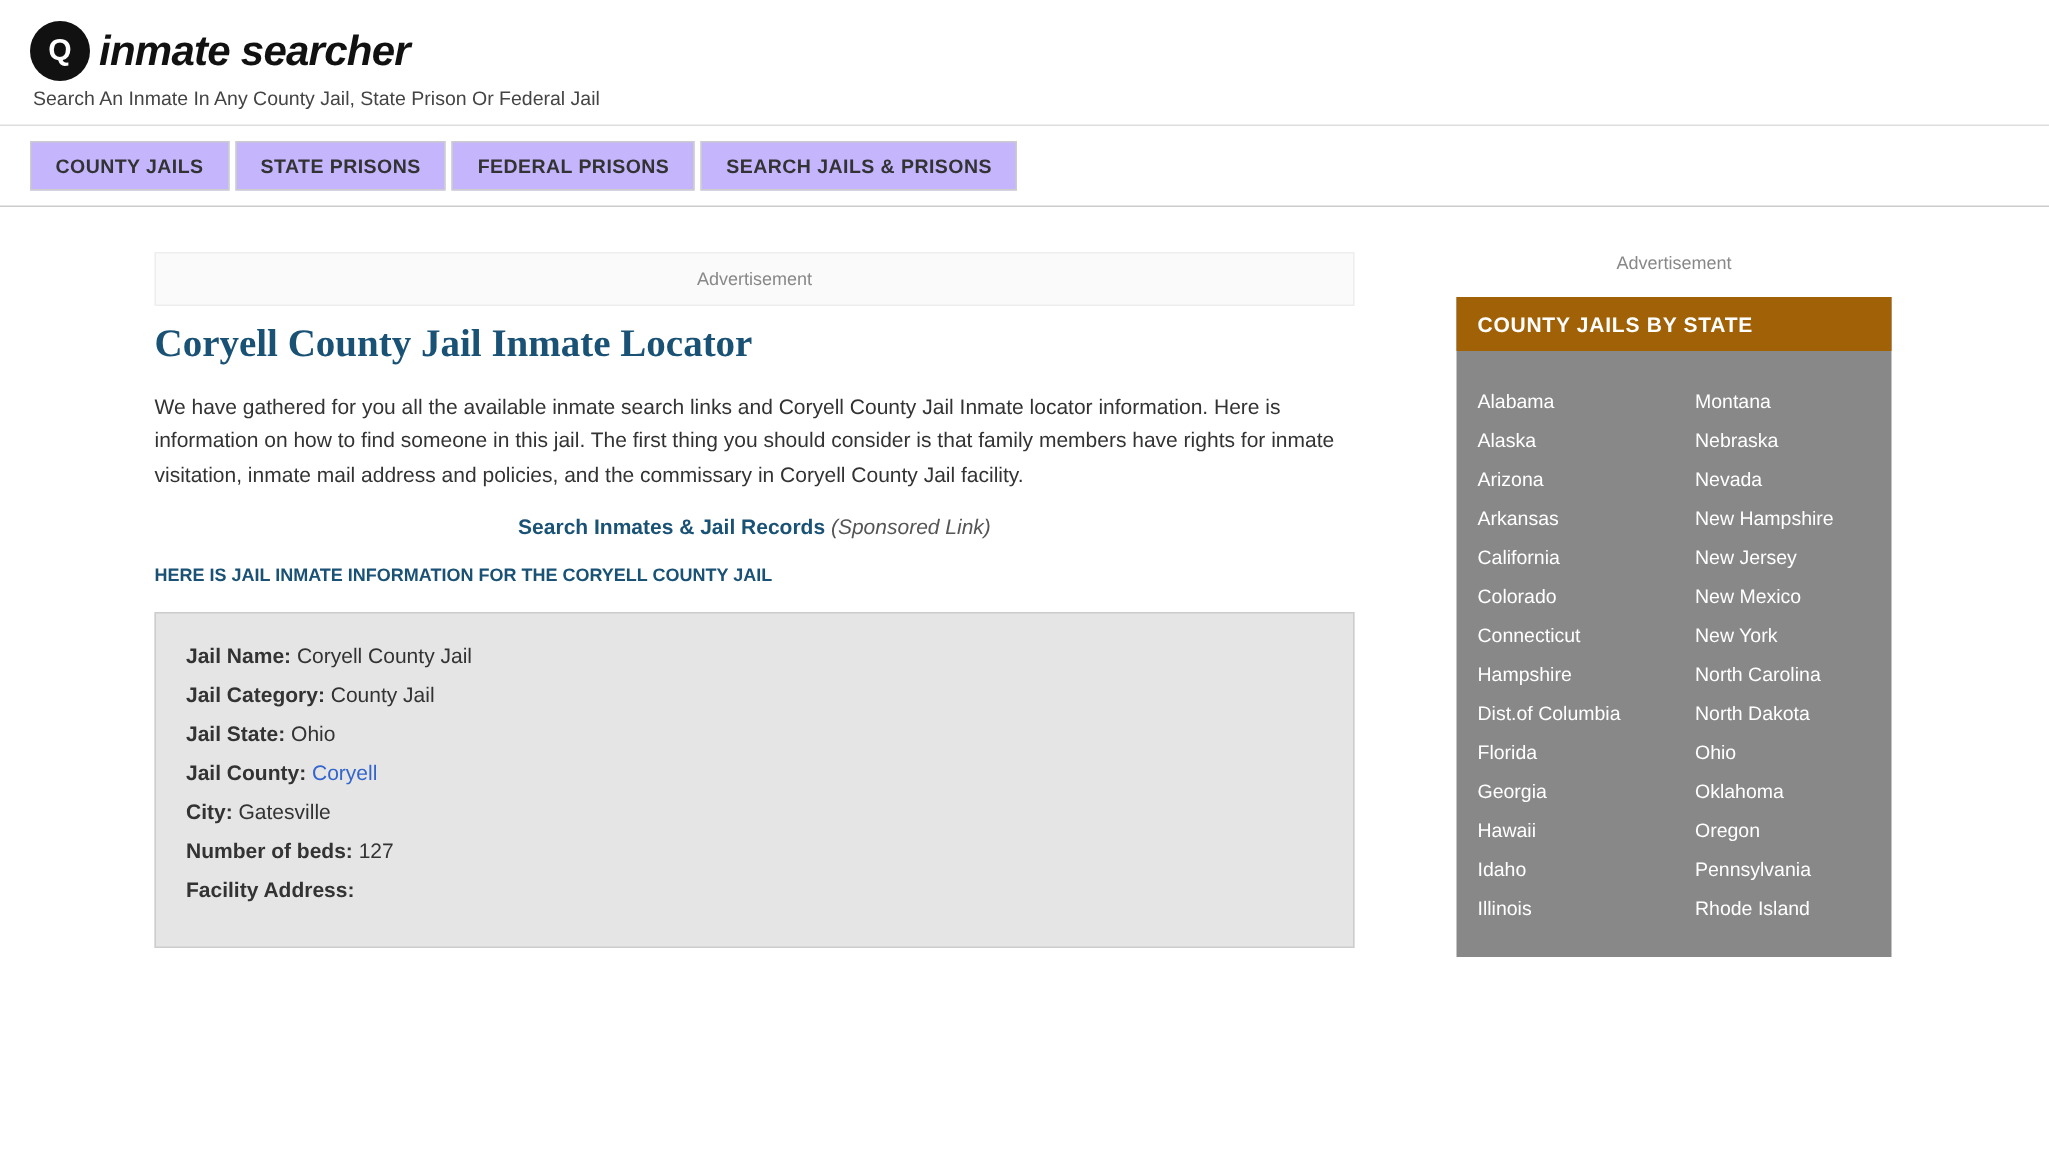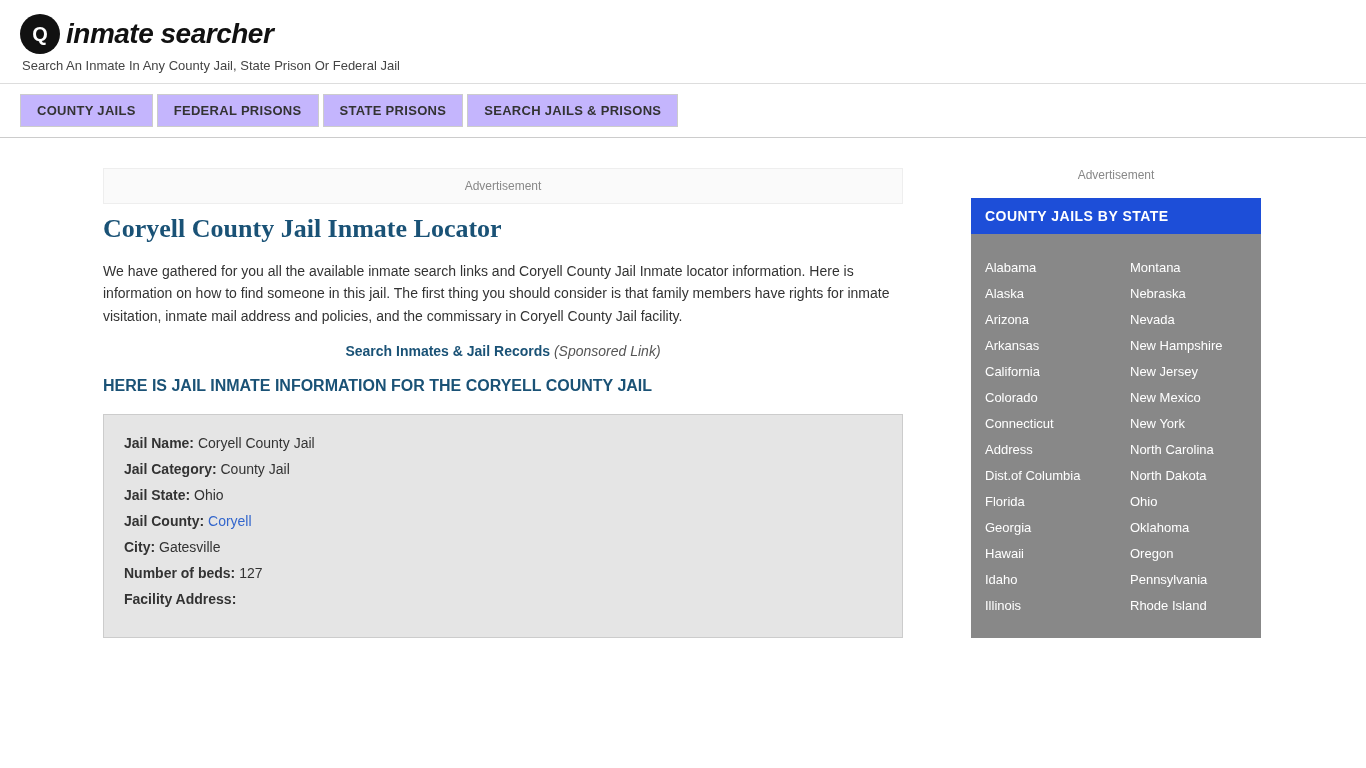--- a/index.html
+++ b/index.html
@@ -41,32 +41,32 @@
 
     
     .description { font-size: 14px; line-height: 1.6; color: #333; margin-bottom: 16px; }
 
     
     .search-link-area { text-align: center; margin: 16px 0; font-size: 14px; }
     .search-link-area a { color: #1a5276; font-weight: bold; text-decoration: none; }
     .search-link-area .sponsored { color: #555; font-style: italic; }
 
     
-    .jail-info-heading { color: #1a5276; font-size: 16px; font-weight: bold; text-transform: uppercase; margin-bottom: 16px; line-height: 1.4; }
+    .jail-info-heading { color: #1a5276; font-size: 12px; font-weight: bold; text-transform: uppercase; margin-bottom: 16px; line-height: 1.4; }
 
     
     .info-box { border: 1px solid #ccc; background: #e5e5e5; padding: 20px; margin-bottom: 20px; }
     .info-row { margin-bottom: 10px; font-size: 14px; }
     .info-label { font-weight: bold; color: #333; }
     .info-value { color: #333; }
     .info-value.highlight { color: #3366cc; }
 
     
     .sidebar-box { background: #888; padding: 0; }
-    .sidebar-box-title { background: #1d4ed8; color: #fff; font-size: 14px; font-weight: bold; padding: 10px 14px; text-transform: uppercase; letter-spacing: 0.5px; }
+    .sidebar-box-title { background: #a16207; color: #fff; font-size: 14px; font-weight: bold; padding: 10px 14px; text-transform: uppercase; letter-spacing: 0.5px; }
     .state-grid { display: grid; grid-template-columns: 1fr 1fr; padding: 20px 0; }
     .state-item { padding: 5px 14px; }
     .state-item a { color: #fff; text-decoration: none; font-size: 13px; }
 
     
     .sidebar-ad { text-align: center; color: #888; font-size: 12px; padding: 10px 0 16px 0; }
   </style>
 </head>
 <body>
 
@@ -84,24 +84,24 @@
   </div>
   <div class="tagline">Search An Inmate In Any County Jail, State Prison Or Federal Jail</div>
 </div>
 
 <nav class="nav">
   <ul>
     <li>
       <a href="#">COUNTY JAILS</a>
     </li>
     <li>
-      <a href="#">FEDERAL PRISONS</a>
+      <a href="#">STATE PRISONS</a>
     </li>
     <li>
-      <a href="#">STATE PRISONS</a>
+      <a href="#">FEDERAL PRISONS</a>
     </li>
     <li>
       <a href="#">SEARCH JAILS &amp; PRISONS</a>
     </li>
   </ul>
 </nav>
 
 <div class="main-container">
 
   <div class="content-area">
@@ -164,21 +164,21 @@
           <div class="state-item"><a href="#">Arizona</a></div>
           <div class="state-item"><a href="#">Nevada</a></div>
           <div class="state-item"><a href="#">Arkansas</a></div>
           <div class="state-item"><a href="#">New Hampshire</a></div>
           <div class="state-item"><a href="#">California</a></div>
           <div class="state-item"><a href="#">New Jersey</a></div>
           <div class="state-item"><a href="#">Colorado</a></div>
           <div class="state-item"><a href="#">New Mexico</a></div>
           <div class="state-item"><a href="#">Connecticut</a></div>
           <div class="state-item"><a href="#">New York</a></div>
-          <div class="state-item"><a href="#">Address</a></div>
+          <div class="state-item"><a href="#">Hampshire</a></div>
           <div class="state-item"><a href="#">North Carolina</a></div>
           <div class="state-item"><a href="#">Dist.of Columbia</a></div>
           <div class="state-item"><a href="#">North Dakota</a></div>
           <div class="state-item"><a href="#">Florida</a></div>
           <div class="state-item"><a href="#">Ohio</a></div>
           <div class="state-item"><a href="#">Georgia</a></div>
           <div class="state-item"><a href="#">Oklahoma</a></div>
           <div class="state-item"><a href="#">Hawaii</a></div>
           <div class="state-item"><a href="#">Oregon</a></div>
           <div class="state-item"><a href="#">Idaho</a></div>

